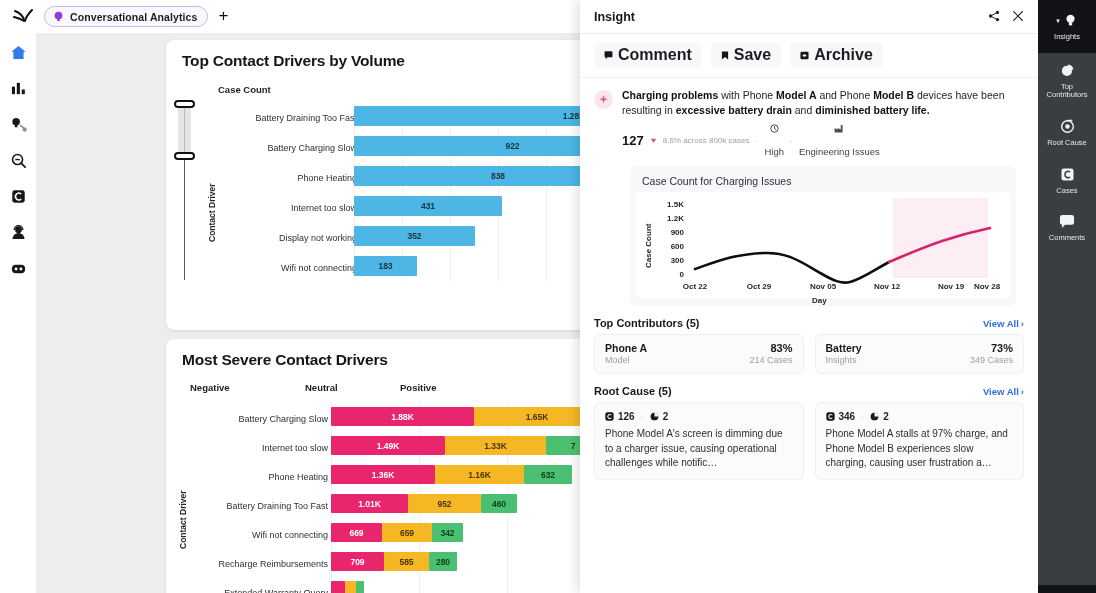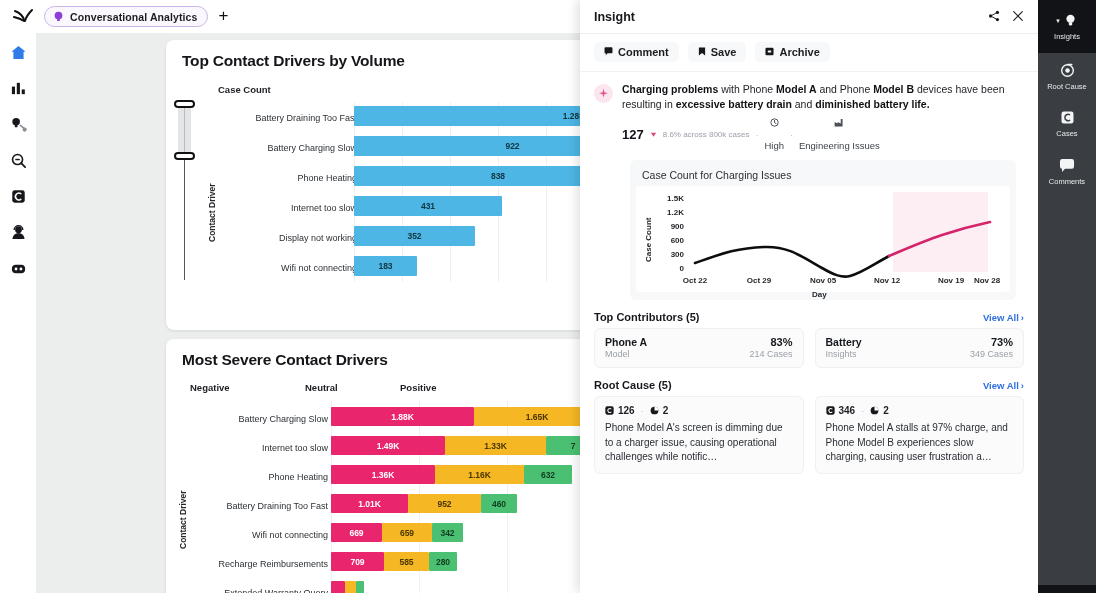--- a/index.html
+++ b/index.html
@@ -93,21 +93,21 @@
   .panel-top {
     height: 34px; display: flex; align-items: center; justify-content: space-between;
     padding: 0 14px; border-bottom: 1px solid #eceef0;
   }
   .panel-title { font-size: 12.5px; font-weight: bold; color: #16181c; }
   .panel-top-icons { display: flex; align-items: center; gap: 12px; }
   .actionbar { display: flex; gap: 9px; padding: 8px 14px 9px 14px; border-bottom: 1px solid #f0f1f3; }
   .act-btn {
     display: flex; align-items: center; gap: 5px;
     background: #f7f8f9; border-radius: 5px; padding: 4px 10px;
-    font-size: 11px; font-weight: bold; color: #1b1d21;
+    font-size: 16px; font-weight: bold; color: #1b1d21;
   }
 
   .insight-body { padding: 10px 14px 0 14px; }
   .insight-row { display: flex; gap: 9px; }
   .spark-badge {
     width: 19px; height: 19px; border-radius: 50%;
     background: #fbe6ef; flex: 0 0 19px;
     display: flex; align-items: center; justify-content: center; margin-top: 2px;
   }
   .insight-text { font-size: 10.5px; line-height: 1.45; color: #22252a; }
@@ -627,20 +627,29 @@
         <span style="font-size:7px;color:#e8eaec;margin-right:3px;">▾</span>
         <svg width="15" height="15" viewBox="0 0 16 16">
           <circle cx="8" cy="6.2" r="4.4" fill="#f2f4f6"></circle>
           <rect x="6.1" y="10.3" width="3.8" height="3" rx="1.2" fill="#f2f4f6"></rect>
         </svg>
       </div>
       <div class="rr-lbl">Insights</div>
     </div>
 
 
+    <div class="rr-item">
+      <div class="rr-ico">
+        <svg width="15" height="15" viewBox="0 0 16 16">
+          <circle cx="7.4" cy="8.4" r="5.4" fill="#f2f4f6"></circle>
+          <path d="M8.6 7.2 L8.6 1.6 A5.6 5.6 0 0 1 14.2 7.2 Z" fill="#f2f4f6"></path>
+        </svg>
+      </div>
+      <div class="rr-lbl">Top Contributors</div>
+    </div>
 
     <div class="rr-item">
       <div class="rr-ico">
         <svg width="15" height="15" viewBox="0 0 16 16">
           <circle cx="8" cy="8" r="6.2" fill="none" stroke="#f2f4f6" stroke-width="1.5"></circle>
           <circle cx="8" cy="8" r="2.4" fill="#f2f4f6"></circle>
           <path d="M8 1.6 L12.6 1.6" stroke="#f2f4f6" stroke-width="1.5" stroke-linecap="round"></path>
         </svg>
       </div>
       <div class="rr-lbl">Root Cause</div>

